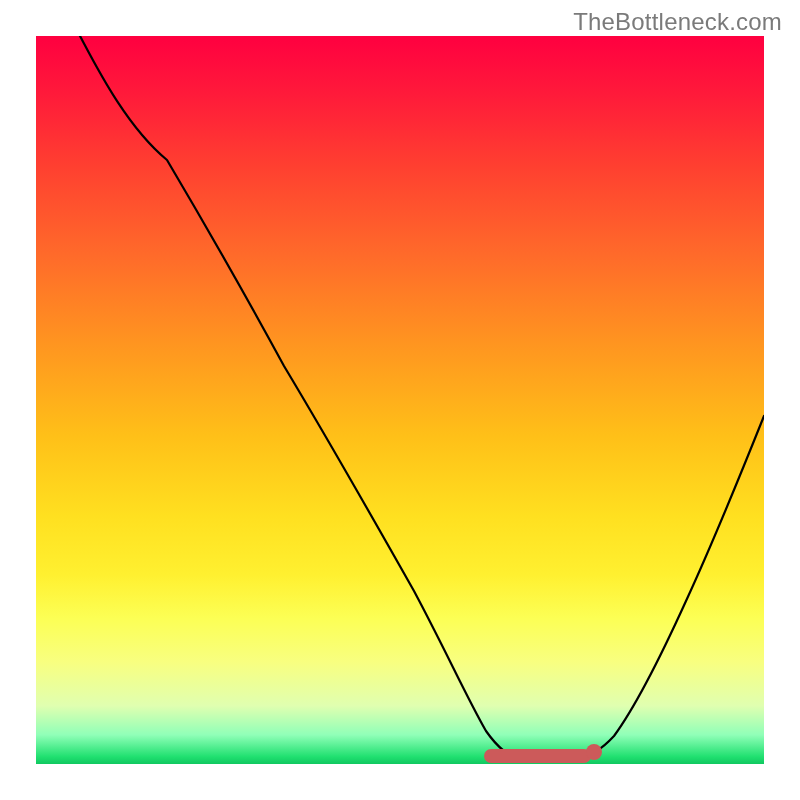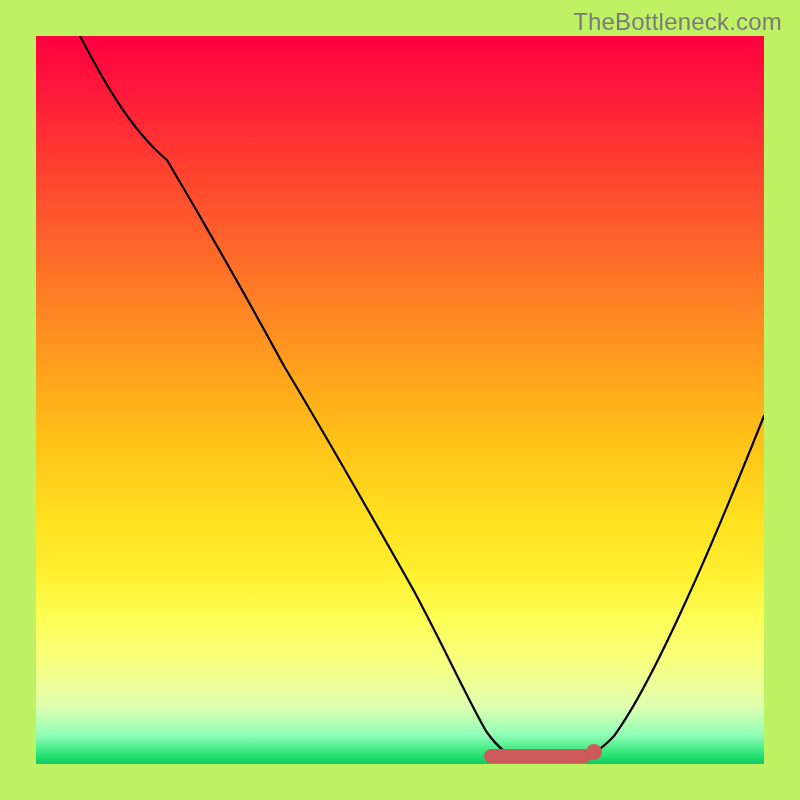--- a/index.html
+++ b/index.html
@@ -8,21 +8,21 @@
     width: 800px;
     height: 800px;
     background: #000;
     overflow: hidden;
     font-family: Arial, Helvetica, sans-serif;
   }
   .stage {
     position: relative;
     width: 800px;
     height: 800px;
-    background: #bef264;
+    background: #ffffff;
   }
   .plot-area {
     position: absolute;
     left: 36px;
     top: 36px;
     width: 728px;
     height: 728px;
     overflow: hidden;
   }
   .gradient-bg {

